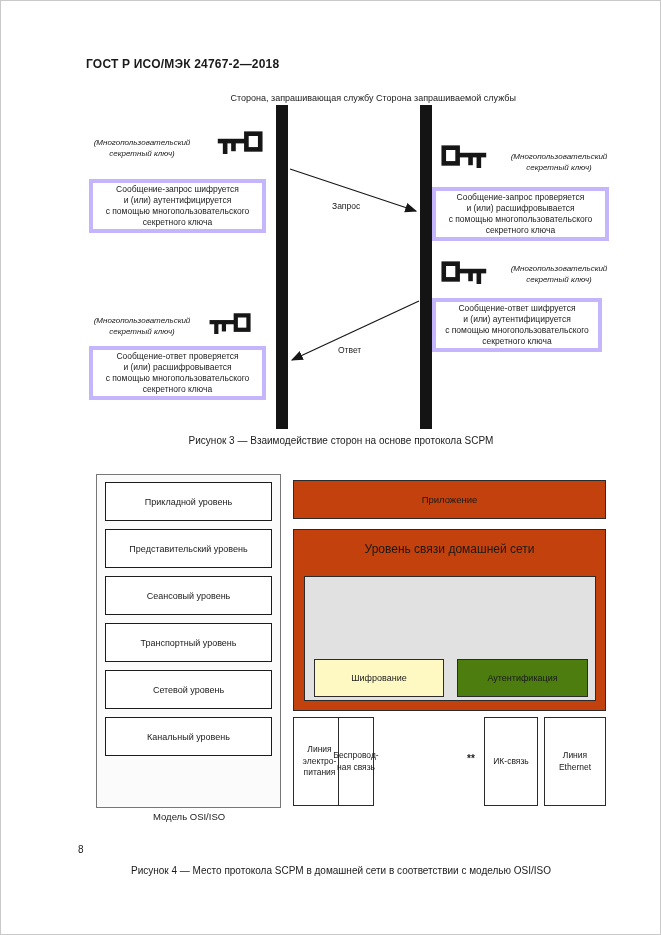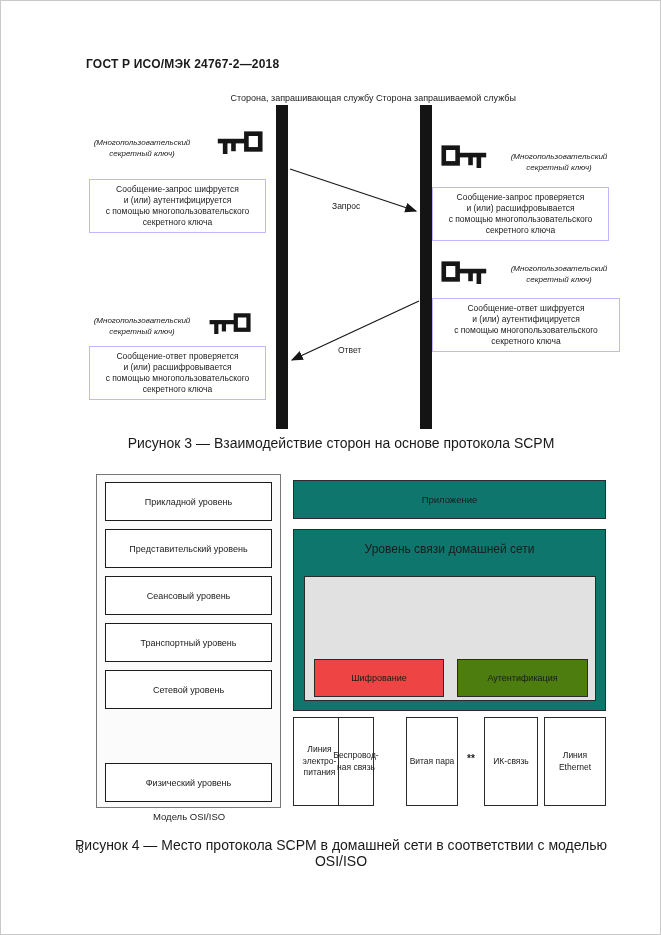--- a/index.html
+++ b/index.html
@@ -3,29 +3,29 @@
 <meta charset="utf-8">
 <style>
   * { margin:0; padding:0; box-sizing:border-box; }
   html,body { background:#e9e9e9; }
   body { font-family:"Liberation Sans","DejaVu Sans",sans-serif; color:#1a1a1a; }
   .page { position:relative; width:661px; height:935px; background:#ffffff; border:1px solid #c9c9c9; margin:0 auto; overflow:hidden; }
   .abs { position:absolute; }
   .hdr { font-weight:bold; font-size:12px; letter-spacing:.2px;padding-left:10px; }
   .coltitle { font-size:9px; text-align:center;margin-left:20px; }
   .lifeline { background:#141414; width:12px; }
-  .kbox { border:1px solid #c4b5fd; background:#fff; display:flex; align-items:center; justify-content:center;
+  .kbox { border:4px solid #c4b5fd; background:#fff; display:flex; align-items:center; justify-content:center;
           text-align:center; font-size:8.5px; line-height:1.3; white-space:pre-line; padding:2px; }
   .keylabel { font-style:italic; font-size:8px; text-align:center; white-space:pre-line; line-height:1.35; }
   .arrlabel { font-size:8.5px; }
-  .caption { font-size:14px; text-align:center; }
+  .caption { font-size:10px; text-align:center; }
   .osiwrap { border:1px solid #777; background:#fbfbfb; }
   .osibox { position:absolute; left:104px; width:167px; height:39px; border:1px solid #1c1c1c; background:#fff;
             display:flex; align-items:center; justify-content:center; font-size:9px; text-align:left; }
-  .gray { background:#0f766e; border:1px solid #2b2b2b; }
+  .gray { background:#c2410c; border:1px solid #2b2b2b; }
   .cell { display:flex; align-items:center; justify-content:center; text-align:center; }
   .media { background:#fff; border:1px solid #2b2b2b; font-size:8.5px; white-space:pre-line; line-height:1.35; }
   .grouplabel { text-align:center; font-size:12px; }
 </style>
 </head>
 <body>
 
 <svg width="0" height="0" style="position:absolute">
   <defs>
     <g id="keyshape" fill="none" stroke="#161616" stroke-width="5">
@@ -80,63 +80,62 @@
 секретный ключ)</div>
 
   <div class="abs kbox" style="left:88px;top:178px;width:177px;height:54px">Сообщение-запрос шифруется
 и (или) аутентифицируется
 с помощью многопользовательского
 секретного ключа</div>
   <div class="abs kbox" style="left:431px;top:186px;width:177px;height:54px">Сообщение-запрос проверяется
 и (или) расшифровывается
 с помощью многопользовательского
 секретного ключа</div>
-  <div class="abs kbox" style="left:431px;top:297px;width:188px;height:54px">Сообщение-ответ шифруется
+  <div class="abs kbox" style="left:431px;top:297px;width:170px;height:54px">Сообщение-ответ шифруется
 и (или) аутентифицируется
 с помощью многопользовательского
 секретного ключа</div>
   <div class="abs kbox" style="left:88px;top:345px;width:177px;height:54px">Сообщение-ответ проверяется
 и (или) расшифровывается
 с помощью многопользовательского
 секретного ключа</div>
 
   <div class="abs arrlabel" style="left:331px;top:200px">Запрос</div>
   <div class="abs arrlabel" style="left:337px;top:344px">Ответ</div>
 
   <div class="abs caption" style="left:60px;top:434px;width:560px">Рисунок 3 — Взаимодействие сторон на основе протокола SCPM</div>
 
   <div class="abs osiwrap" style="left:95px;top:473px;width:185px;height:334px"></div>
 
   <div class="osibox" style="top:481px">Прикладной уровень</div>
   <div class="osibox" style="top:528px">Представительский уровень</div>
   <div class="osibox" style="top:575px">Сеансовый уровень</div>
   <div class="osibox" style="top:622px">Транспортный уровень</div>
   <div class="osibox" style="top:669px">Сетевой уровень</div>
-  <div class="osibox" style="top:762px">Физический уровень</div>
+  <div class="osibox" style="top:716px">Канальный уровень</div>
 
   <div class="abs" style="left:152px;top:810px;font-size:9.5px">Модель OSI/ISO</div>
 
   <div class="abs gray cell" style="left:292px;top:479px;width:313px;height:39px;font-size:9.5px">Приложение</div>
 
   <div class="abs gray" style="left:292px;top:528px;width:313px;height:182px"></div>
   <div class="abs grouplabel" style="left:292px;top:541px;width:313px">Уровень связи домашней сети</div>
 
   <div class="abs" style="left:303px;top:575px;width:292px;height:125px;background:#e1e1e1;border:1px solid #2b2b2b"></div>
 
-  <div class="abs cell" style="left:313px;top:658px;width:130px;height:38px;background:#ef4444;border:1px solid #2b2b2b;font-size:9px">Шифрование</div>
+  <div class="abs cell" style="left:313px;top:658px;width:130px;height:38px;background:#fef9c3;border:1px solid #2b2b2b;font-size:9px">Шифрование</div>
   <div class="abs cell" style="left:456px;top:658px;width:131px;height:38px;background:#4d7c0f;border:1px solid #2b2b2b;font-size:9px">Аутентификация</div>
 
   <div class="abs cell media" style="left:292px;top:716px;width:53px;height:89px">Линия
 электро-
 питания</div>
   <div class="abs cell media" style="left:337px;top:716px;width:36px;height:89px">Беспровод-
 ная связь</div>
-  <div class="abs cell media" style="left:405px;top:716px;width:52px;height:89px">Витая пара</div>
   <div class="abs" style="left:459px;top:752px;width:22px;text-align:center;font-size:10px;font-weight:bold">**</div>
   <div class="abs cell media" style="left:483px;top:716px;width:54px;height:89px">ИК-связь</div>
   <div class="abs cell media" style="left:543px;top:716px;width:62px;height:89px">Линия
 Ethernet</div>
 
-  <div class="abs caption" style="left:60px;top:836px;width:560px">Рисунок 4 — Место протокола SCPM в домашней сети в соответствии с моделью OSI/ISO</div>
+  <div class="abs caption" style="left:60px;top:864px;width:560px">Рисунок 4 — Место протокола SCPM в домашней сети в соответствии с моделью OSI/ISO</div>
 
   <div class="abs" style="left:77px;top:843px;font-size:10px">8</div>
 
 </div>
 
 </body></html>

